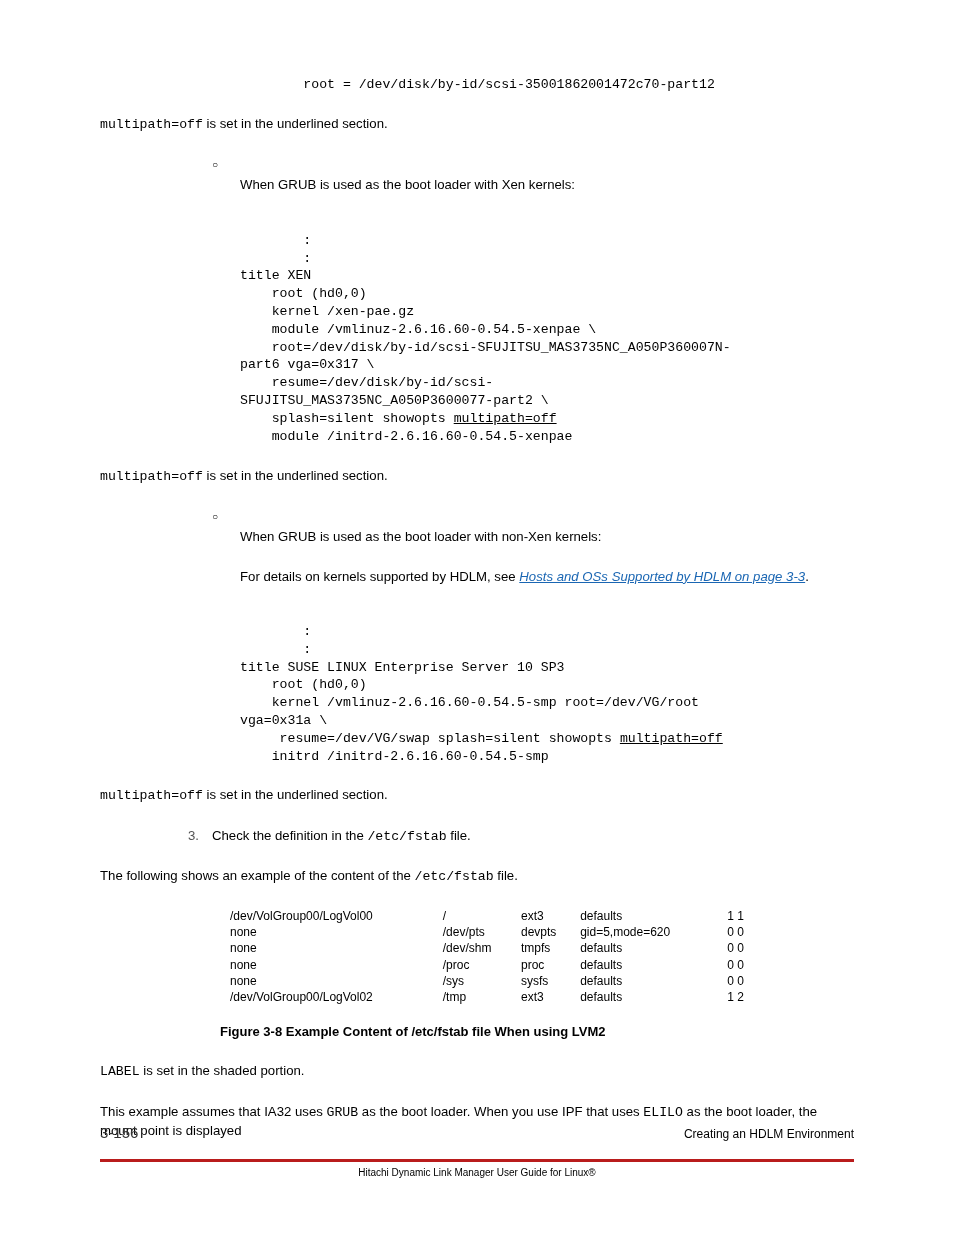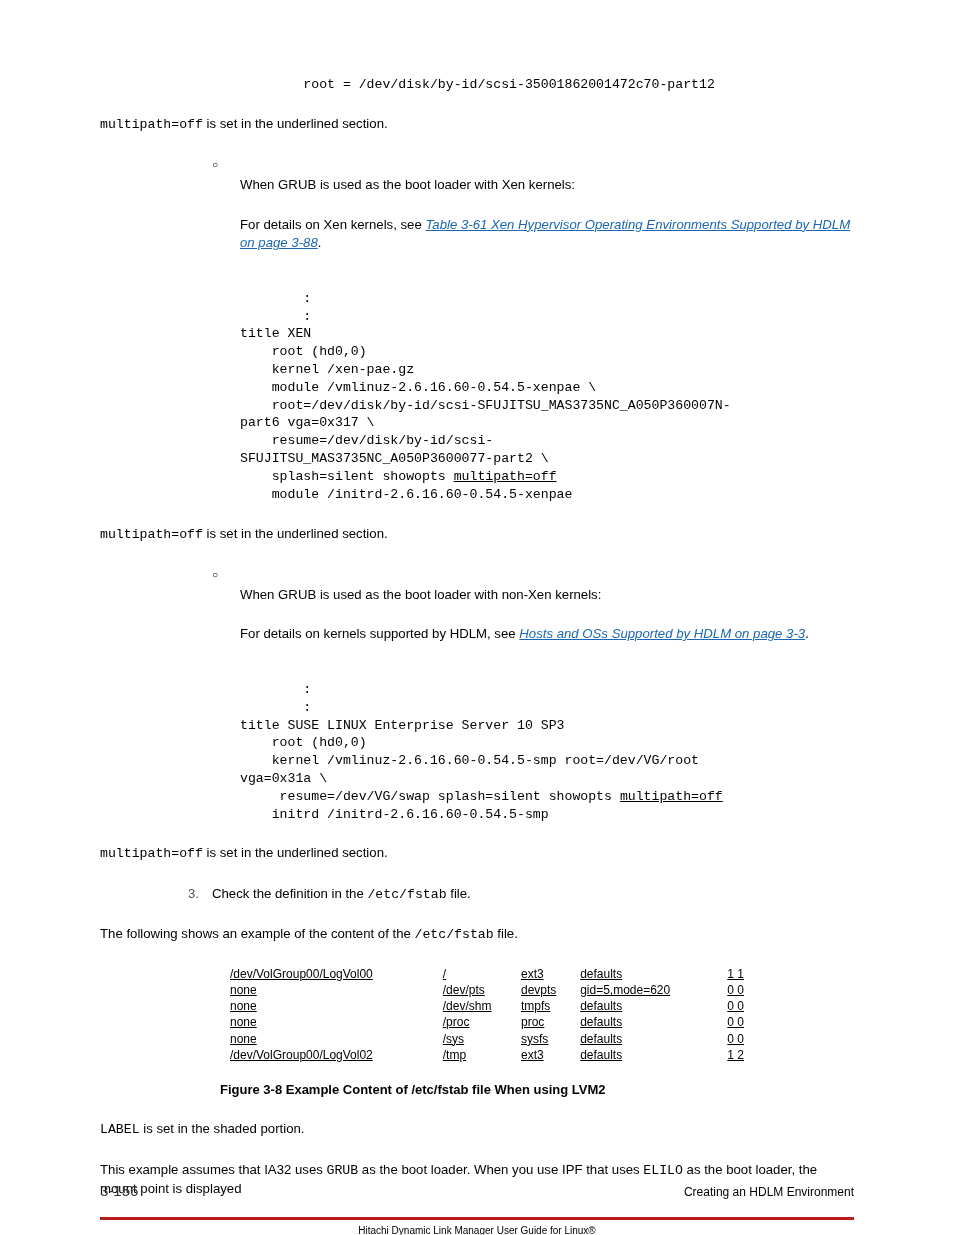--- a/index.html
+++ b/index.html
@@ -71,21 +71,20 @@
     flex: 0 0 24px;
     color: #555;
   }
   .fstab-image {
     margin: 8px 0 4px 130px;
     width: 520px;
     border-collapse: collapse;
     font-family: Arial, Helvetica, sans-serif;
     font-size: 12px;
     line-height: 1.35;
-    text-decoration: underline;
   }
   .fstab-image td {
     padding: 0 6px 0 0;
     white-space: nowrap;
   }
   .shaded {
     background: #eee;
   }
   .figure-caption {
     font-weight: bold;
@@ -128,23 +127,20 @@
   <div class="code-block indent-body">        root = /dev/disk/by-id/scsi-35001862001472c70-part12</div>
 
   <div class="para indent-body">
     <span class="mono">multipath=off</span><span> is set in the underlined section.</span>
   </div>
 
   <div class="bullet-row">
     <div class="bullet">○</div>
     <div class="bullet-text">
       <div class="para">When GRUB is used as the boot loader with Xen kernels:</div>
-      <div class="para">
-        <span>For details on Xen kernels, see </span><a href="#" class="doc-link">Table 3-61 Xen Hypervisor Operating Environments Supported by HDLM on page 3-88</a><span>.</span>
-      </div>
     </div>
   </div>
 
   <div class="code-block indent-body"><span>        :</span>
 <span>        :</span>
 <span>title XEN</span>
 <span>    root (hd0,0)</span>
 <span>    kernel /xen-pae.gz</span>
 <span>    module /vmlinuz-2.6.16.60-0.54.5-xenpae \</span>
 <span>    root=/dev/disk/by-id/scsi-SFUJITSU_MAS3735NC_A050P360007N-</span>

